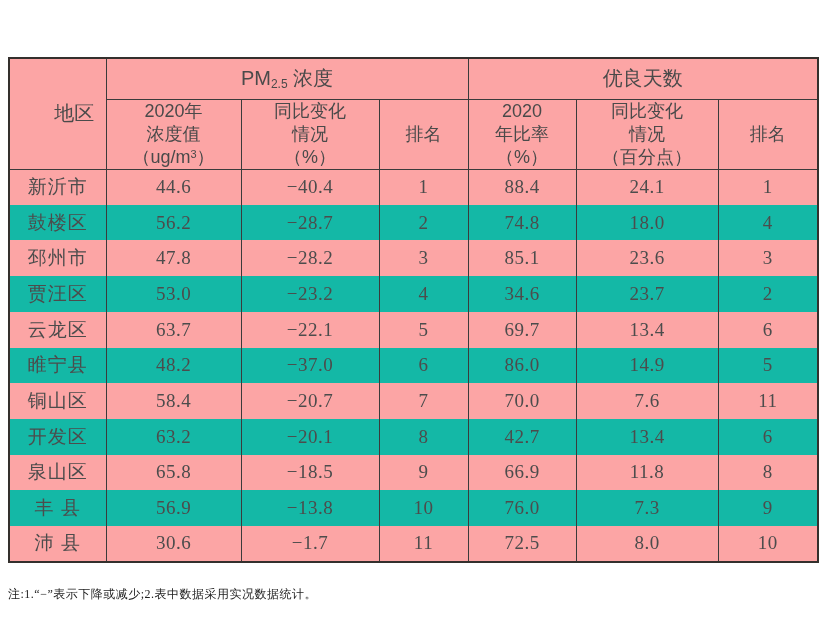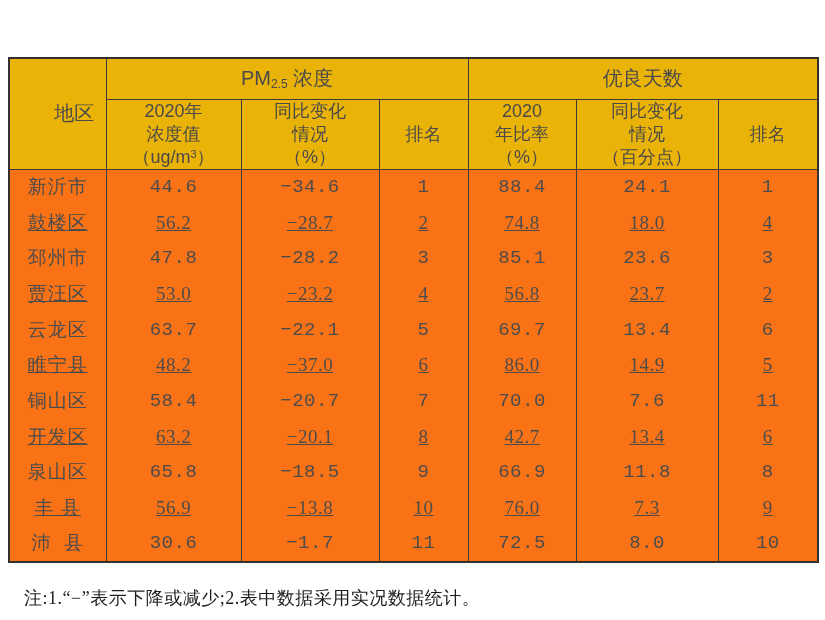--- a/index.html
+++ b/index.html
@@ -30,21 +30,21 @@
     border: 2px solid #34302d;
     background: #fdf1ea;
   }
   table.aq th, table.aq td {
     text-align: center;
     vertical-align: middle;
     overflow: hidden;
   }
   
   thead th {
-    background: #eab308;
+    background: #fca5a5;
     font-weight: 500;
     color: #4a4a4a;
     border-left: 1px solid #3b3b3b;
     border-right: 1px solid #3b3b3b;
   }
   thead tr.group-row th { font-size: 20px; height: 41px; border-bottom: 1px solid #3b3b3b; }
   thead tr.sub-row th   { font-size: 18px; height: 66px; line-height: 1.28; border-bottom: 1px solid #3b3b3b; }
   th.region-head {
     font-size: 19px;
     border-bottom: 1px solid #3b3b3b;
@@ -55,39 +55,38 @@
 
   
   tbody td {
     height: 35.7px;
     border-left: 1px solid #3b3b3b;
     border-right: 1px solid #3b3b3b;
     border-top: 0; border-bottom: 0;
     font-size: 19px;
     color: #4c4c4c;
   }
-  tbody tr.row-odd  td { background: #f97316; font-family: Liberation Mono, monospace; }
-  tbody tr.row-even td { background: #f97316; text-decoration: underline; }
+  tbody tr.row-odd  td { background: #fca5a5; }
+  tbody tr.row-even td { background: #14b8a6; }
   td.region-cell {
     font-family: "Liberation Sans", "DejaVu Sans", sans-serif;
     letter-spacing: 1px;
   }
   td.num-cell {
     font-family: "Liberation Serif", "DejaVu Serif", serif;
     letter-spacing: 0.5px;
   }
 
   .note {
     position: absolute;
     left: 8px; top: 586px;
     font-family: "Liberation Serif", "DejaVu Serif", serif;
-    font-size: 18px;
+    font-size: 12px;
     color: #1d1d1d;
     letter-spacing: 0.5px;
-    margin-left: 16px;
   }
 </style>
 </head>
 <body>
 
 <div class="page">
 
 
   <table class="aq">
     <colgroup>
@@ -127,21 +126,21 @@
           <span>情况</span><br>
           <span>（百分点）</span>
         </th>
         <th>排名</th>
       </tr>
     </thead>
     <tbody>
         <tr class="row-odd">
           <td class="region-cell">新沂市</td>
           <td class="num-cell">44.6</td>
-          <td class="num-cell">−34.6</td>
+          <td class="num-cell">−40.4</td>
           <td class="num-cell">1</td>
           <td class="num-cell">88.4</td>
           <td class="num-cell">24.1</td>
           <td class="num-cell">1</td>
         </tr>
         <tr class="row-even">
           <td class="region-cell">鼓楼区</td>
           <td class="num-cell">56.2</td>
           <td class="num-cell">−28.7</td>
           <td class="num-cell">2</td>
@@ -156,21 +155,21 @@
           <td class="num-cell">3</td>
           <td class="num-cell">85.1</td>
           <td class="num-cell">23.6</td>
           <td class="num-cell">3</td>
         </tr>
         <tr class="row-even">
           <td class="region-cell">贾汪区</td>
           <td class="num-cell">53.0</td>
           <td class="num-cell">−23.2</td>
           <td class="num-cell">4</td>
-          <td class="num-cell">56.8</td>
+          <td class="num-cell">34.6</td>
           <td class="num-cell">23.7</td>
           <td class="num-cell">2</td>
         </tr>
         <tr class="row-odd">
           <td class="region-cell">云龙区</td>
           <td class="num-cell">63.7</td>
           <td class="num-cell">−22.1</td>
           <td class="num-cell">5</td>
           <td class="num-cell">69.7</td>
           <td class="num-cell">13.4</td>

